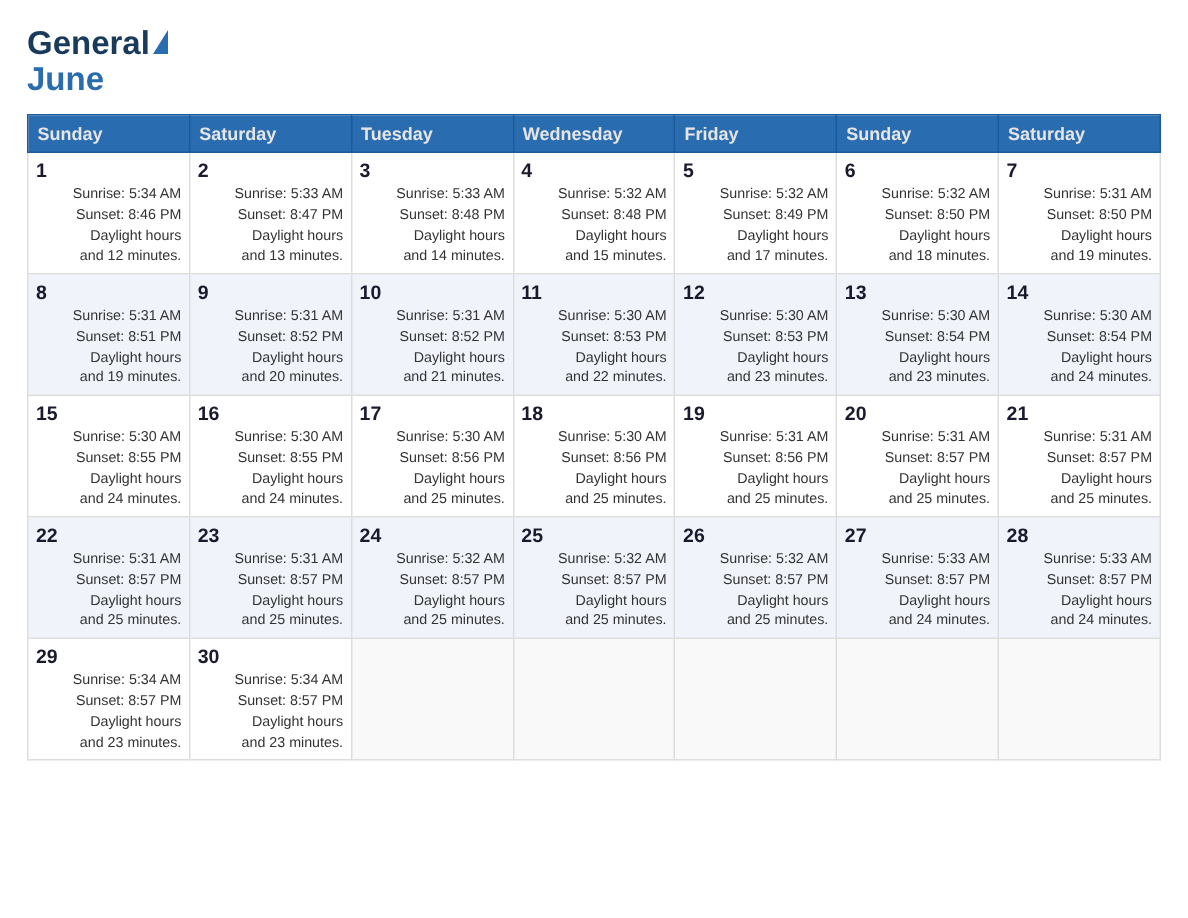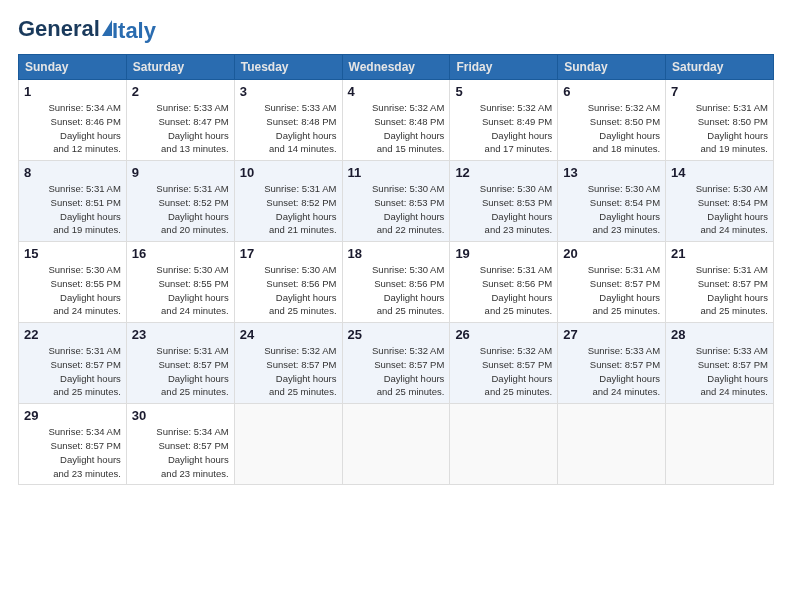--- a/index.html
+++ b/index.html
@@ -17,20 +17,21 @@
       background: #fff;
     }
     .header {
       display: flex;
       justify-content: space-between;
       align-items: flex-start;
       margin-bottom: 10px;
     }
     .logo {
       display: flex;
+      flex-direction: column;
       align-items: flex-start;
     }
     .logo-text {
       display: flex;
       align-items: center;
       font-size: 22px;
       font-weight: bold;
       color: #1a1a2e;
       line-height: 1;
     }
@@ -103,21 +104,21 @@
 </head>
 <body>
 
 <div class="page">
   <div class="header">
     <div class="logo">
       <div class="logo-text">
         <span class="logo-general">General</span>
         <div class="logo-triangle"></div>
       </div>
-      <span class="logo-blue" style="font-size:22px;font-weight:bold;color:#2a6cb0;">Italy</span>
+      <span class="logo-blue" style="font-size:22px;font-weight:bold;color:#2a6cb0;">June</span>
     </div>
   </div>
 
   <table class="calendar">
     <thead>
       <tr>
         <th>Sunday</th>
         <th>Saturday</th>
         <th>Tuesday</th>
         <th>Wednesday</th>

